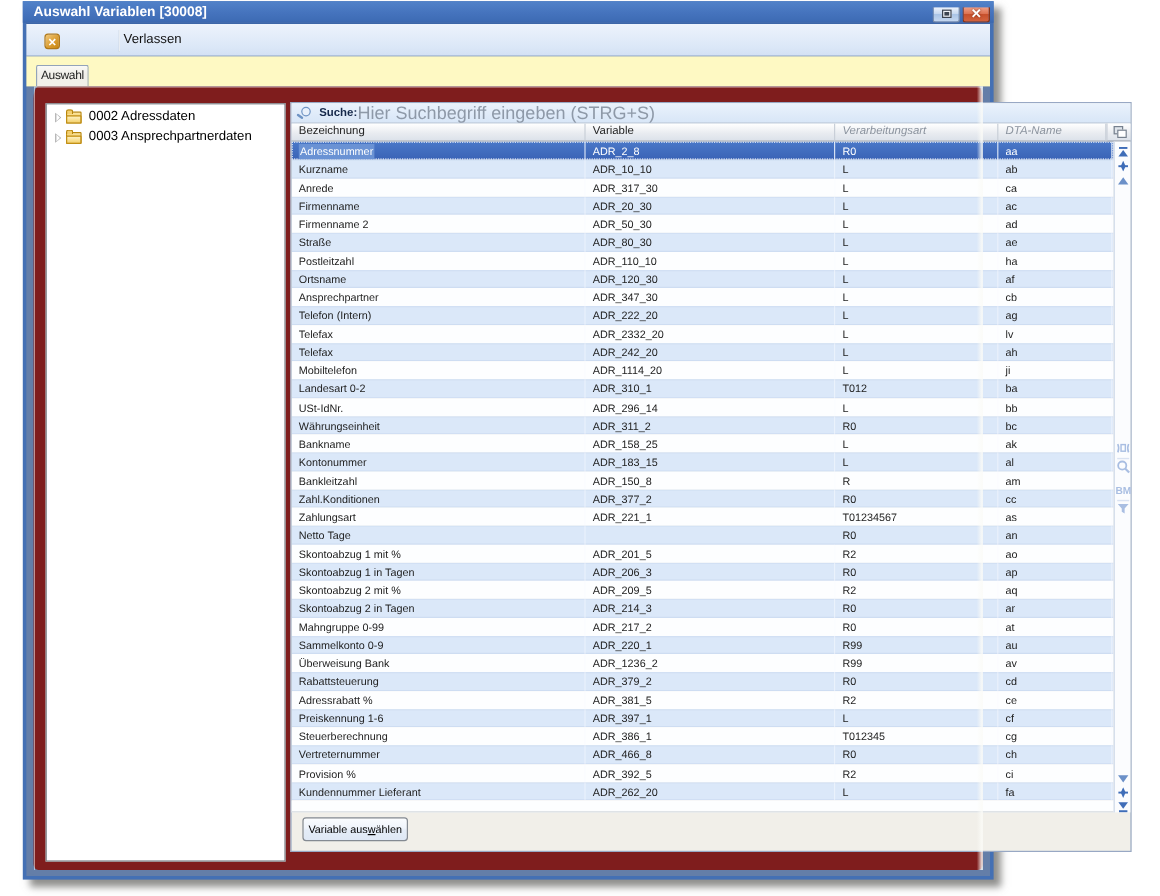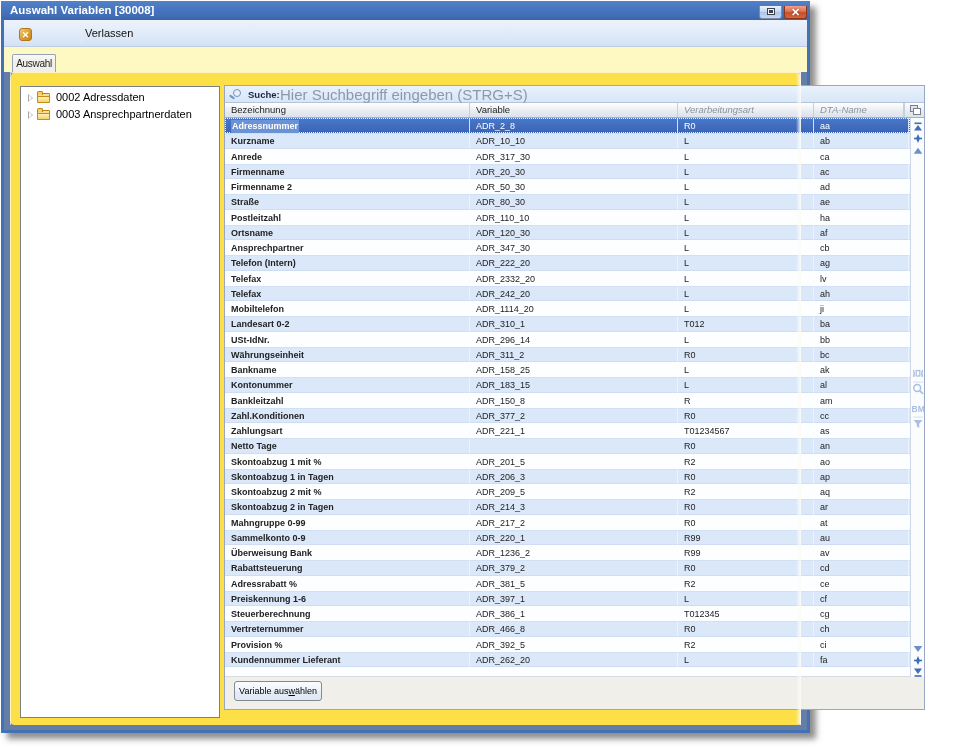--- a/index.html
+++ b/index.html
@@ -1,17 +1,17 @@
 <!DOCTYPE html>
 <html><head><meta charset="utf-8">
 <style>
 * { margin:0; padding:0; box-sizing:border-box; }
 html,body { width:967px; height:747px; background:#fff; overflow:hidden;
   font-family:"Liberation Sans", sans-serif; }
-#win { position:absolute; left:1px; top:1px; width:809px; height:732px;
+#win { position:absolute; left:19px; top:1px; width:809px; height:732px;
   background:#4470b4; box-shadow:6px 6px 6px rgba(96,96,92,.7); }
 #title { position:absolute; left:0; top:0; width:100%; height:18px;
   background:linear-gradient(#5182c9,#4573bd 55%,#3f6db6 85%,#3a66ae);
   color:#fff; font-size:11.5px; font-weight:bold; line-height:18px; padding-left:9px; }
 #wbtns { position:absolute; right:3px; top:5px; height:13px; }
 .wb { display:inline-block; width:23px; height:13px; border:1px solid #7d8da8;
   border-top:none; border-radius:0 0 3px 3px; vertical-align:top; position:relative;
   background:linear-gradient(#eef4fc,#c3d5ee 50%,#aac4e6 50%,#c6d8f0); }
 .wb.close { border-color:#8c3517;
   background:linear-gradient(#f0a088,#dd7352 45%,#c7502c 50%,#d4643f); margin-left:2px; }
@@ -33,21 +33,21 @@
 #tblabel { position:absolute; left:33px; top:0; height:100%; line-height:27px;
   font-size:11px; color:#111;margin-left:48px; }
 #tbsep { position:absolute; left:77px; top:5px; height:18px; width:1px; background:#97a9c2;
   border-right:1px solid rgba(253,254,255,.8); }
 #tabstrip { position:absolute; left:0; top:28px; right:0; height:25px; background:#fef9c3; }
 #tab { position:absolute; left:8px; top:7px; width:44px; height:18px; letter-spacing:-0.3px; font-size:10px;
   background:linear-gradient(#faf9f6,#f1efe9 40%); border:1px solid #93a3ba; border-bottom:none;
   border-radius:2px 2px 0 0; color:#222; text-align:center; line-height:17px; }
 #page { position:absolute; left:0; top:53px; right:0; bottom:0;
   border-left:6px solid #647ea8; border-right:6px solid #647ea8; border-bottom:5px solid #647ea8;
-  background:#fde047;border-radius:10px; }
+  background:#7f1d1d;border-radius:10px; }
 #pageinner { position:absolute; left:0; top:0; right:0; bottom:0;
   box-shadow:inset 1px 1px 0 rgba(255,255,255,.65); }
 #pageinner:after { content:""; position:absolute; right:0; top:0; bottom:0; width:5px;
   background:linear-gradient(to right,rgba(252,252,250,0),#fbfbf7); }
 #tree { position:absolute; left:10px; top:14px; width:200px; height:632px;
   background:#fff; border:1px solid #7a7f85; font-size:11px; color:#000; }
 .titem { position:relative; height:17px; line-height:17px; padding-left:35px; }
 .titem .exp { position:absolute; left:7px; top:5px; width:0; height:0;
   border-left:5px solid #a8a8a8; border-top:4px solid transparent; border-bottom:4px solid transparent; }
 .titem .exp:after { content:""; position:absolute; left:-4px; top:-3px; width:0; height:0;
@@ -78,21 +78,21 @@
   border-right:1px solid #c9cfd8; }
 #ghead .hc.i { color:#8b939e; font-style:italic; }
 #gbody { position:absolute; left:0; top:32px; right:14px; height:549px; overflow:hidden; }
 .row { position:relative; height:15.25px; background:#fdfeff; font-size:9px; color:#222; }
 .row.alt { background:#dbe8f9; box-shadow:inset 0 1px 0 rgba(200,216,238,.45), inset 0 -1px 0 rgba(195,212,236,.55); }
 .row.sel { background:linear-gradient(#4a78c8,#3a63b6); color:#fff;
   outline:1px dotted #f0f4fa; outline-offset:-1px; }
 .row>div { position:absolute; top:0; height:100%; line-height:16px; padding-left:6px;
   overflow:hidden; white-space:nowrap; border-right:1px solid rgba(250,252,255,.5); }
 .row.sel>div { border-right:1px solid rgba(240,246,253,.85); }
-.c1 { left:0; width:245px;font-weight:bold; }
+.c1 { left:0; width:245px; }
 .c2 { left:245px; width:208px; }
 .c3 { left:453px; width:136px; }
 .c4 { left:589px; width:95px; }
 #gfoot { position:absolute; left:0; top:581px; right:14px; height:10px; background:#fdfeff;
   border-bottom:1px solid #d8dce2; }
 #navcol { position:absolute; right:0; top:32px; width:14px; height:559px;
   background:#fbfcfe; border-left:1px solid #cdd8e8; }
 #navhead { position:absolute; right:0; top:17px; width:20px; height:15px;
   background:linear-gradient(#ffffff,#e8ebf0 60%,#dce2ea); border-bottom:1px solid #a9b0bc;
   border-left:1px solid #c9cfd8; }

